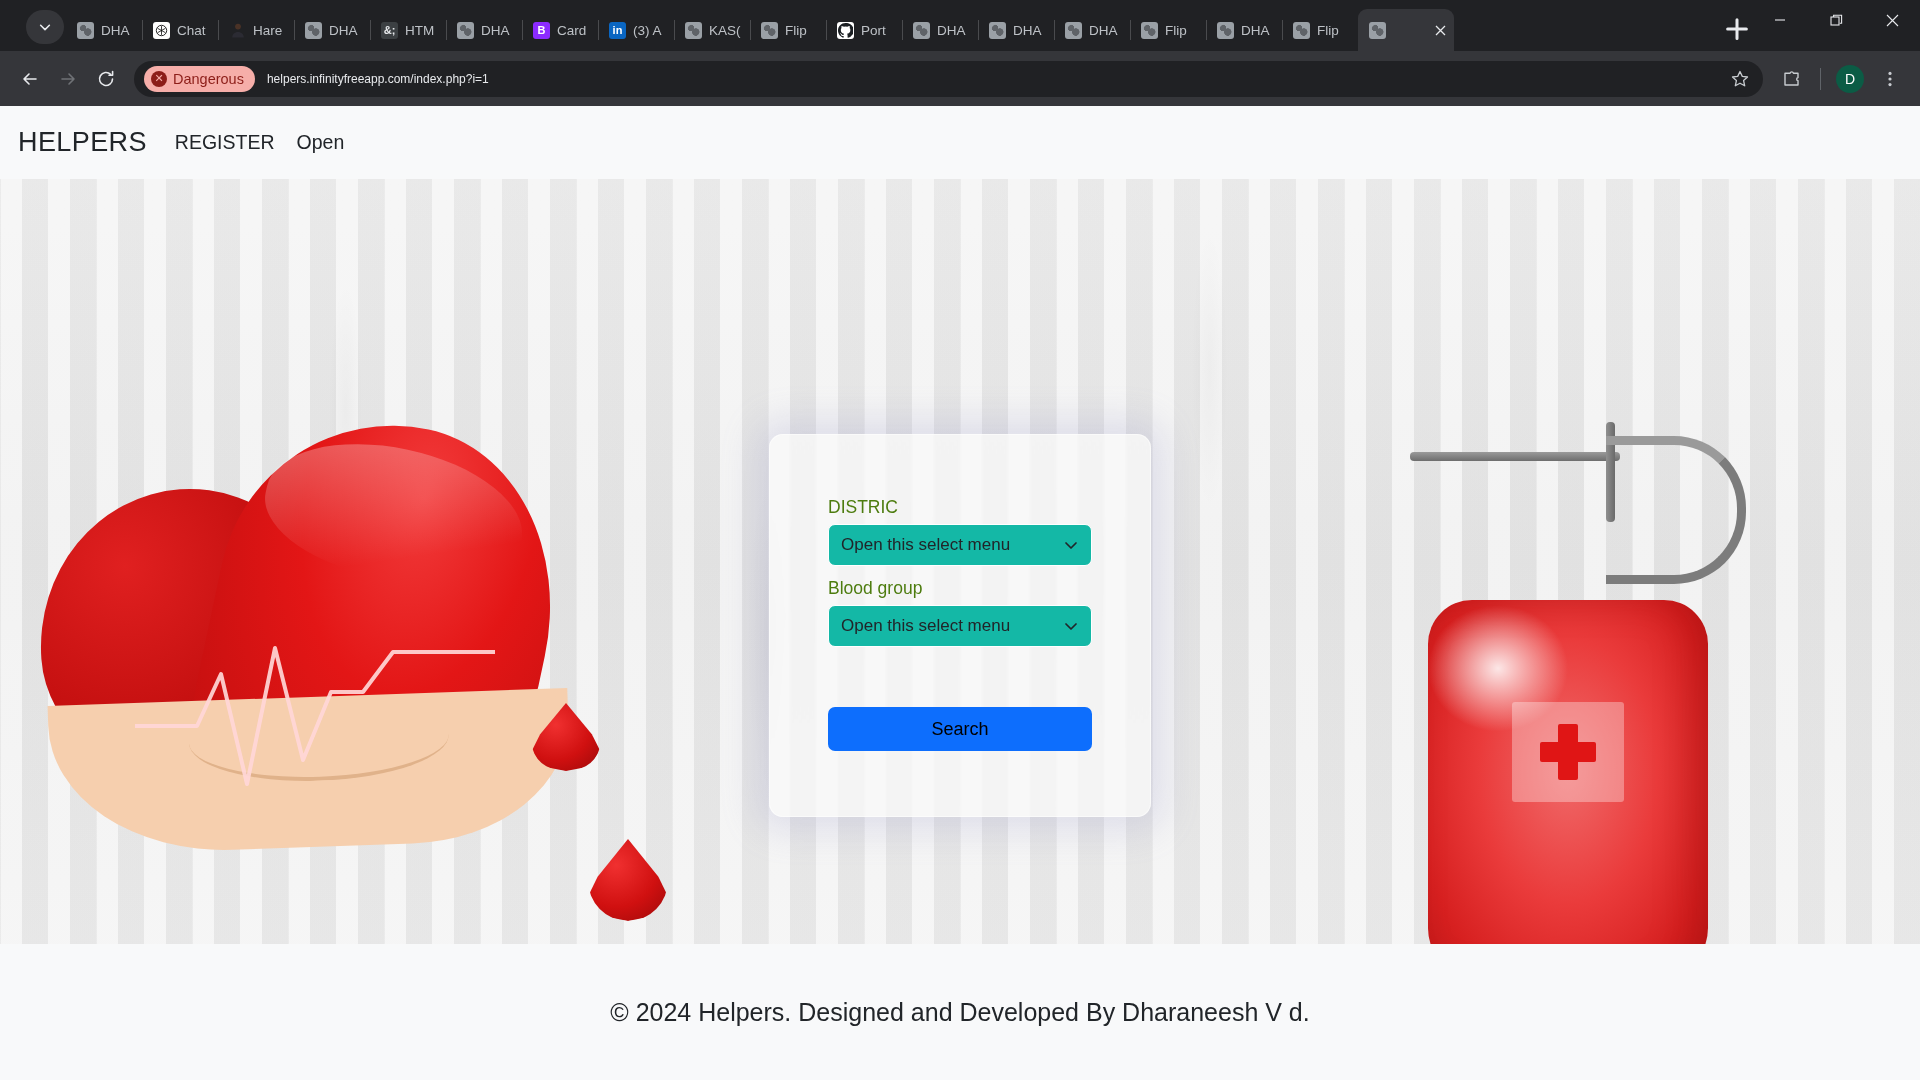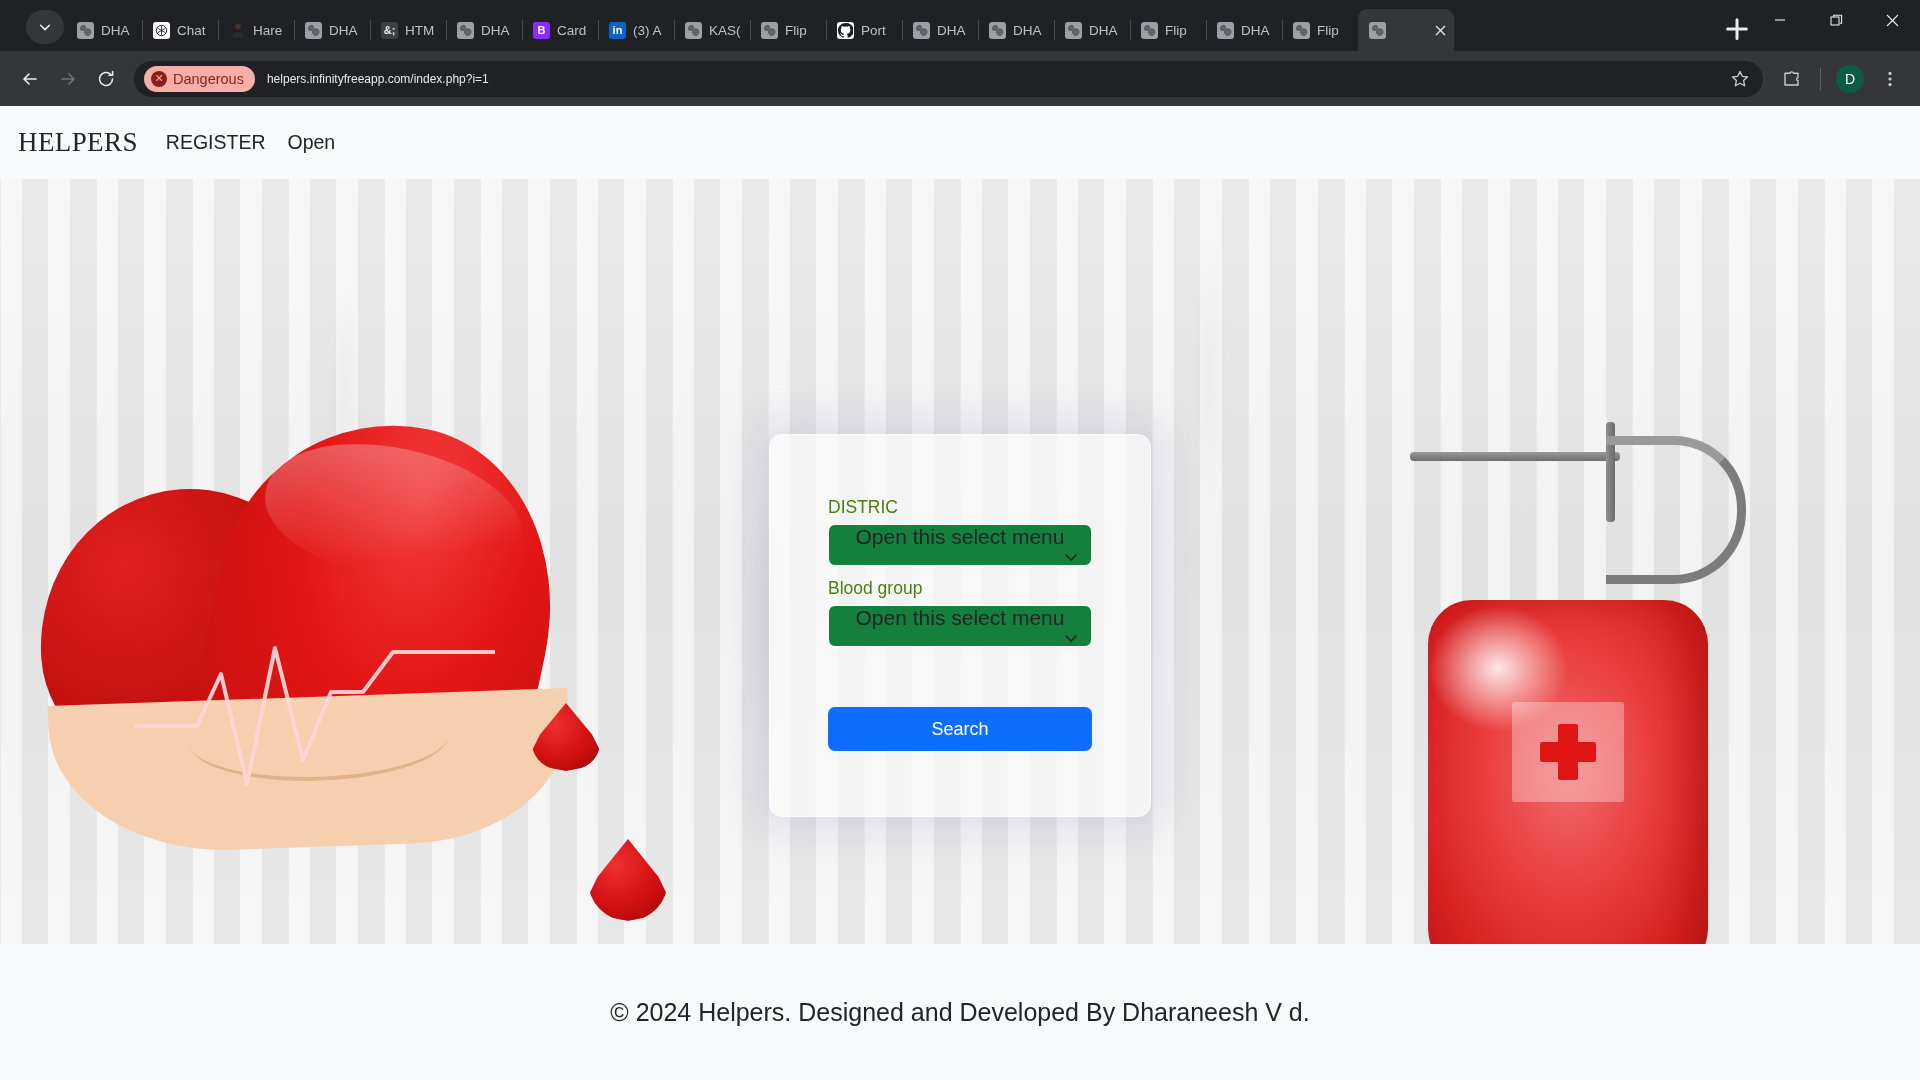--- a/index.html
+++ b/index.html
@@ -103,21 +103,21 @@
     font-size: 14px; font-weight: 500;
   }
 
   
   .viewport { flex: 1 1 auto; background: #fff; display: flex; flex-direction: column; overflow: hidden; }
 
   .sitenav {
     background: #f8f9fa; height: 73px; display: flex; align-items: center;
     padding: 0 16px; gap: 0; flex: 0 0 73px;
   }
-  .brand { font-size: 27px; color: #212529; letter-spacing: .4px; margin-left: 2px; margin-right: 28px; font-family: Liberation Serif, serif; }
+  .brand { font-size: 27px; color: #212529; letter-spacing: .4px; margin-left: 2px; margin-right: 28px; }
   .navlink { font-size: 19.5px; color: #212529; margin-right: 22px; text-decoration: none; cursor: pointer; }
 
   .hero {
     flex: 1 1 auto; position: relative; overflow: hidden;
     background: #e9e9e9;
   }
   
   .wood {
     position: absolute; inset: 0;
     background:
@@ -222,28 +222,28 @@
     top: 255px; width: 382px; height: 383px;
     background: rgba(250,250,250,.72);
     border: 1px solid rgba(255,255,255,.55);
     border-radius: 14px;
     box-shadow: 0 0 34px 14px rgba(150,150,200,.22);
     padding: 62px 58px 0 58px;
     backdrop-filter: blur(1px);
   }
   .field-label { font-size: 17.5px; color: #4d7c0f; margin-bottom: 6px; display: block; }
   .select {
-    width: 100%; height: 42px; background: #15803d; border: 1px solid #fff; border-radius: 7px;
+    width: 100%; height: 42px; background: #14b8a6; border: 1px solid #fff; border-radius: 7px;
     display: flex; align-items: center; padding: 0 12px;
-    font-size: 21px; color: #212529; cursor: pointer; margin-bottom: 12px; flex-direction: column;
+    font-size: 17px; color: #212529; cursor: pointer; margin-bottom: 12px;
   }
   .select .chev { margin-left: auto; }
   .searchbtn {
     position: absolute; left: 58px; right: 58px; top: 272px; height: 44px;
-    background: #0d6efd; color: #ffffff; border: none; border-radius: 7px;
+    background: #0d6efd; color: #000000; border: none; border-radius: 7px;
     font-size: 18px; font-family: "Liberation Sans", sans-serif; cursor: pointer;
   }
 
   .footer {
     background: #f8f9fa; flex: 0 0 136px; display: flex;
     align-items: center; justify-content: center;
   }
   .footer span { font-size: 25px; color: #212529; }
 </style>
 </head>

